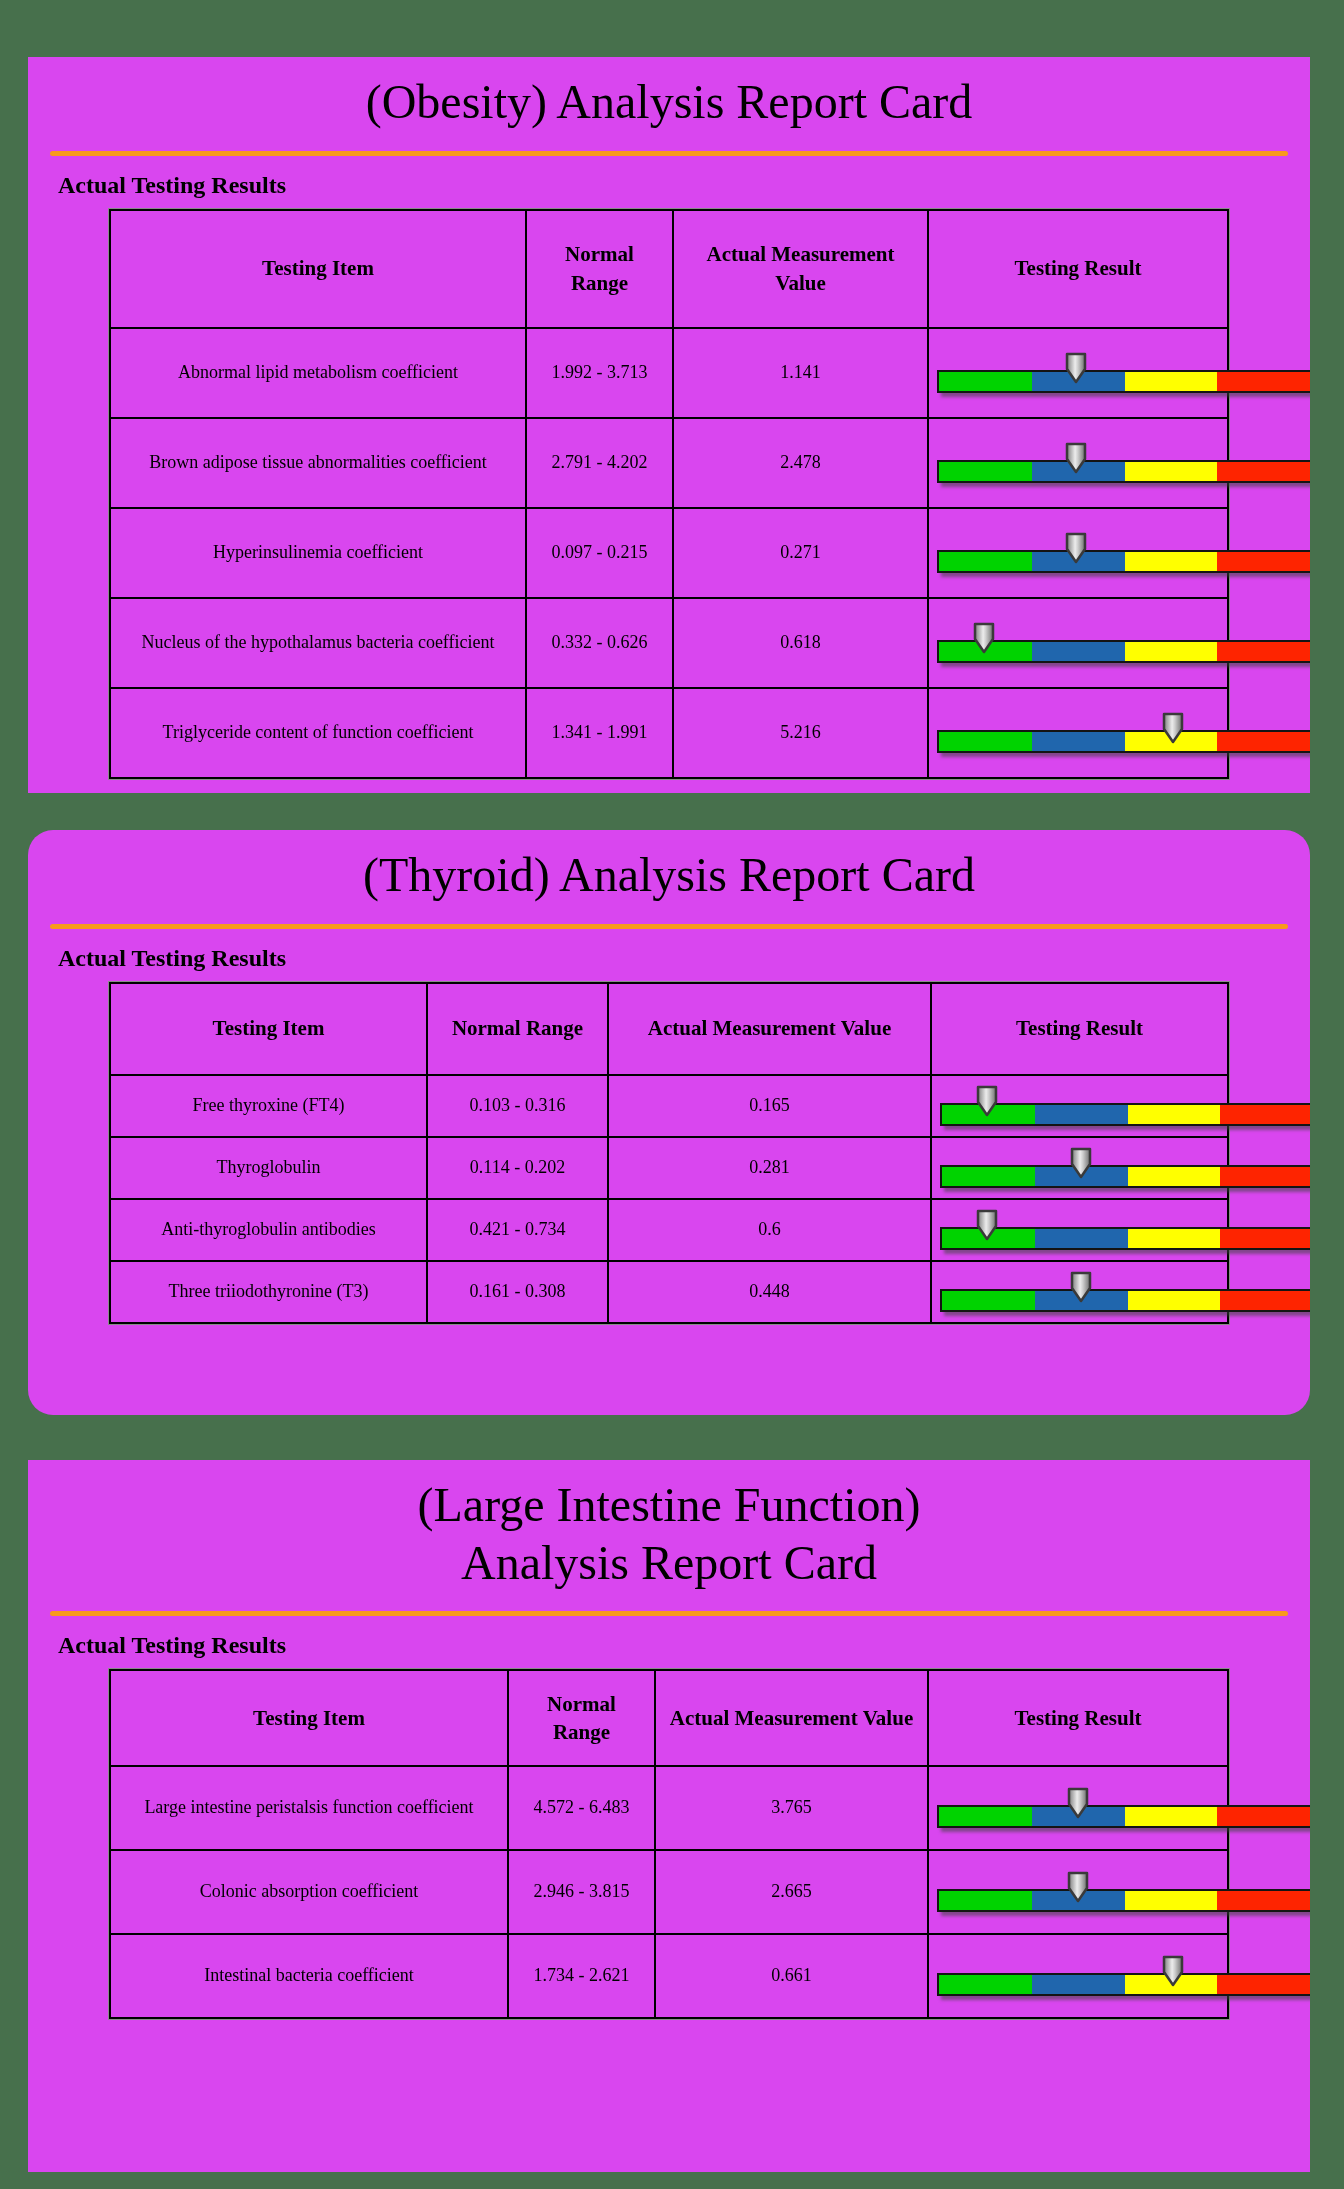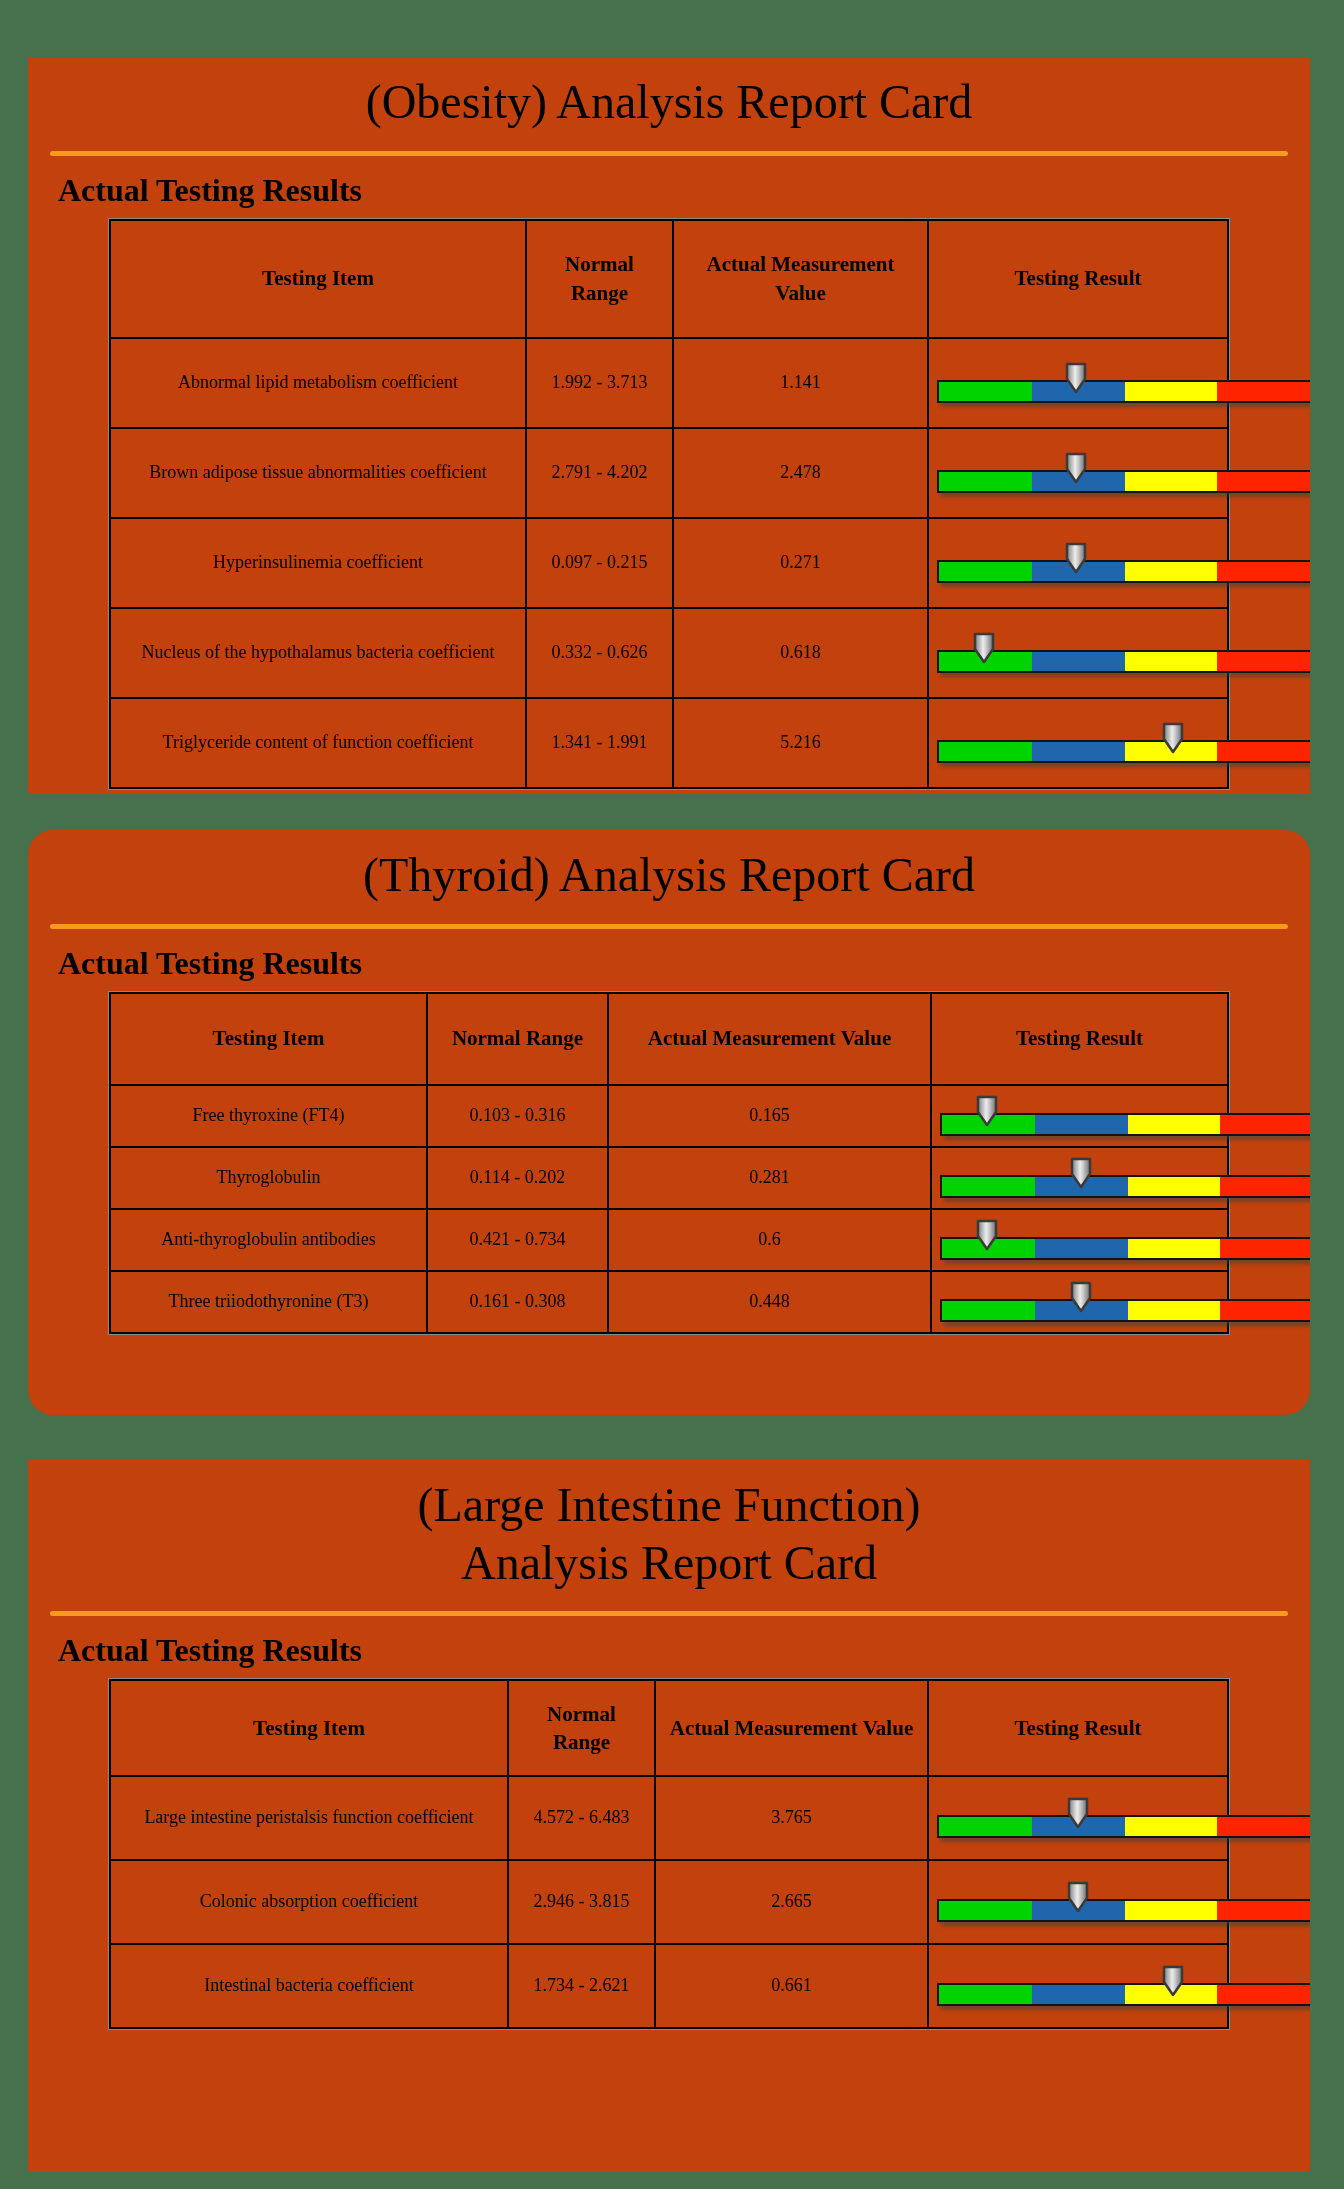--- a/index.html
+++ b/index.html
@@ -3,32 +3,32 @@
 <meta charset="utf-8">
 <style>
   html,body{margin:0;padding:0;}
   body{
     width:1344px;height:2189px;position:relative;
     background:var(--background,#47704C);
     font-family:"Liberation Serif","DejaVu Serif",serif;
     color:#000;overflow:hidden;
   }
   .panel{
-    position:absolute;left:28px;width:1282px;background:#c2410c;
+    position:absolute;left:28px;width:1282px;background:#d946ef;
     overflow:hidden;
   }
   #panel-obesity{top:57px;height:736px;}
   #panel-thyroid{top:830px;height:585px;border-radius:25px;}
   #panel-intestine{top:1460px;height:712px;}
   .title{
     font-size:48px;font-weight:normal;text-align:center;
     margin:16px 40px 0;line-height:1.2;white-space:pre-line;
   }
   .rule{height:5px;background:var(--accent-line,#F89A1C);margin:20px 22px 0;border-radius:3px;}
-  .section-label{font-size:32px;font-weight:bold;margin:16px 0 10px 30px;}
+  .section-label{font-size:24px;font-weight:bold;margin:16px 0 10px 30px;}
   table{
     border-collapse:collapse;margin:0 auto;width:1120px;table-layout:fixed;
     outline:1px solid #8a8a8a;
   }
   th,td{border:2px solid #000;text-align:center;vertical-align:middle;padding:4px 8px;}
   th{font-size:21px;font-weight:bold;line-height:1.35;}
   td{font-size:18px;line-height:1.3;}
   .t1 th{height:108px;} .t1 td{height:80px;}
   .t2 th{height:82px;}  .t2 td{height:52px;}
   .t3 th{height:86px;}  .t3 td{height:74px;}

